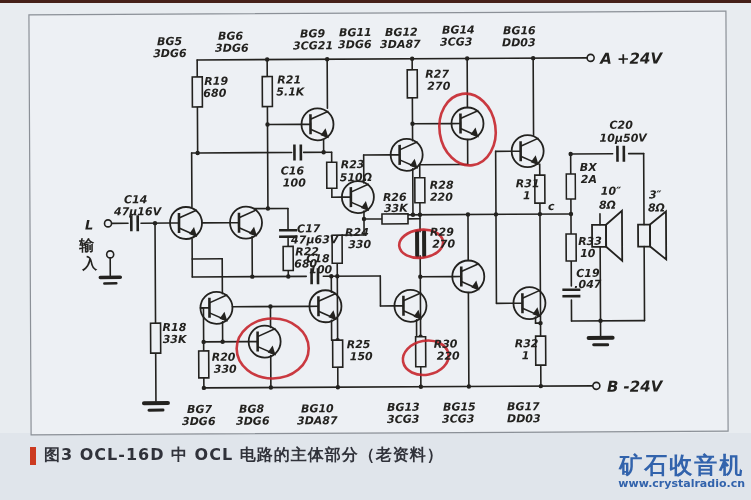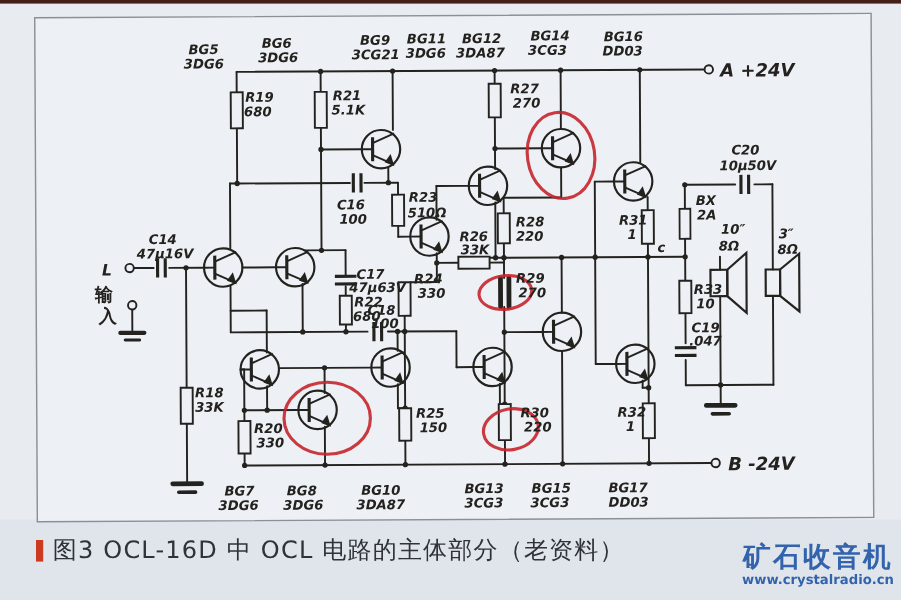--- a/index.html
+++ b/index.html
@@ -3,21 +3,21 @@
 <meta charset="utf-8">
 <style>
   html,body{margin:0;padding:0;background:#9aa0a8;}
   #page{position:relative;width:751px;height:500px;background:#e8ecf0;overflow:hidden;
         font-family:"DejaVu Sans","Liberation Sans",sans-serif;}
   #top-rule{position:absolute;left:0;top:0;width:751px;height:3px;background:#452018;}
   #lower-band{position:absolute;left:0;top:433px;width:751px;height:67px;background:#e0e5eb;}
   #schem{position:absolute;left:0;top:0;}
   #caption{position:absolute;left:30px;top:445px;display:flex;align-items:center;gap:8px;}
   #caption .bar{width:6px;height:18px;background:#cc3a20;}
-  #caption .txt{font-weight:normal;font-size:20px;color:#30323a;letter-spacing:1px;white-space:nowrap;}
+  #caption .txt{font-weight:bold;font-size:16px;color:#30323a;letter-spacing:1px;white-space:nowrap;}
   #watermark{position:absolute;right:6px;top:453px;text-align:center;line-height:1.1;}
   #watermark .t{font-weight:bold;font-size:23px;color:#3263ac;letter-spacing:2px;}
   #watermark .u{font-weight:bold;font-size:11px;color:#3263ac;}
 </style>
 </head>
 <body>
 
 <div id="page">
   <div id="top-rule"></div>
   <div id="lower-band"></div>

